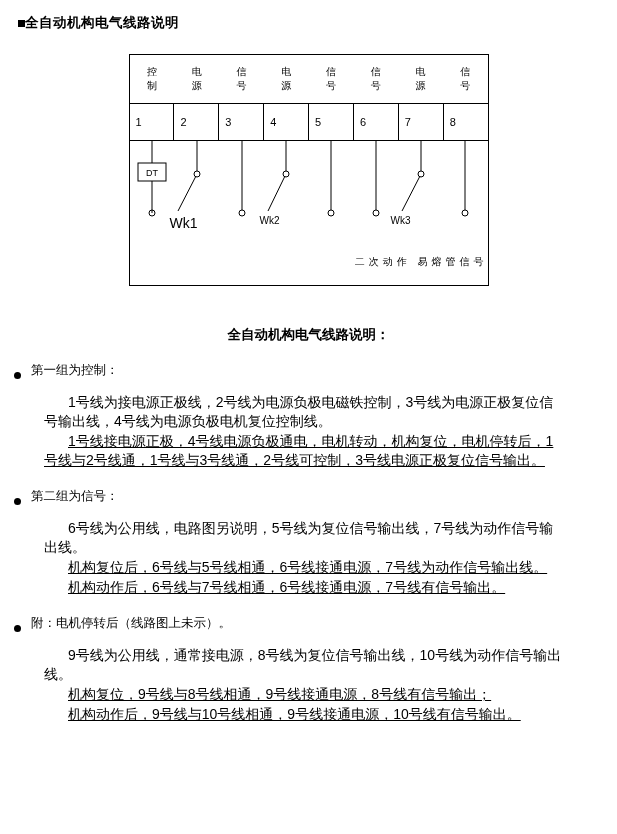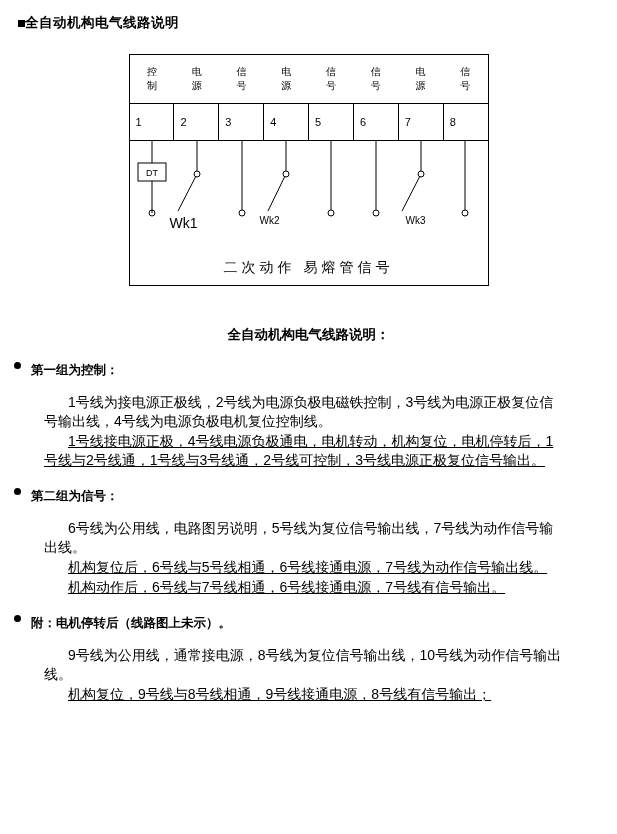--- a/index.html
+++ b/index.html
@@ -83,46 +83,46 @@
     padding-left: 6px;
     font-size: 11px;
     box-sizing: border-box;
   }
   .term-cell:last-child { border-right: none; }
   .svg-area {
     position: relative;
     height: 112px;
   }
   .caption {
-    text-align: center;
-    font-size: 14px;
+    text-align: right;
+    font-size: 10px;
     letter-spacing: 4px;
     position: absolute;
     left: 0;
     right: 0;
-    bottom: 8px;
+    bottom: 16px;
   }
   
   .section-title {
     text-align: center;
     font-size: 13.5px;
     font-weight: bold;
     margin-top: 40px;
   }
   
   .block {
     margin-top: 18px;
   }
   .block-head {
     display: flex;
-    align-items: flex-start;
+    align-items: flex-end;
     gap: 10px;
     margin-left: 14px;
     font-size: 12.5px;
-    font-weight: bold;
+    font-weight: normal;
   }
   .bullet-dot {
     width: 7px;
     height: 7px;
     background: #000;
     border-radius: 50%;
     display: inline-block;
     flex: 0 0 auto;
   }
   .para {
@@ -231,21 +231,21 @@
           <line x1="291" y1="0" x2="291" y2="30" stroke="#000" stroke-width="1"></line>
           <circle cx="291" cy="33" r="3" fill="none" stroke="#000" stroke-width="1"></circle>
           <line x1="290" y1="35" x2="272" y2="70" stroke="#000" stroke-width="1"></line>
 
           <line x1="335" y1="0" x2="335" y2="69" stroke="#000" stroke-width="1"></line>
           <circle cx="335" cy="72" r="3" fill="none" stroke="#000" stroke-width="1"></circle>
         </svg>
 
         <div style="position:absolute; left:40px; top:74px; font-size:14px;">Wk1</div>
         <div style="position:absolute; left:130px; top:74px; font-size:10px;">Wk2</div>
-        <div style="position:absolute; left:276px; top:74px; font-size:10px;">Wk3</div>
+        <div style="position:absolute; left:261px; top:74px; font-size:10px;">Wk3</div>
       </div>
 
       <div class="caption">二次动作 易熔管信号</div>
     </div>
   </div>
 
   <div class="section-title">全自动机构电气线路说明：</div>
 
   <div class="block">
     <div class="block-head">
@@ -280,15 +280,18 @@
     <div class="block-head">
       <span class="bullet-dot"></span>
       <span>附：电机停转后（线路图上未示）。</span>
     </div>
     <div class="para first">
       <span class="indent"></span><span>9号线为公用线，通常接电源，8号线为复位信号输出线，10号线为动作信号输出线。</span>
     </div>
     <div class="para para-tight">
       <span class="indent"></span><span>机构复位，9号线与8号线相通，9号线接通电源，8号线有信号输出；</span>
     </div>
+    <div class="para para-tight">
+      <span class="indent"></span><span>机构动作后，9号线与10号线相通，9号线接通电源，10号线有信号输出。</span>
+    </div>
   </div>
 
 </div>
 
 </body></html>

